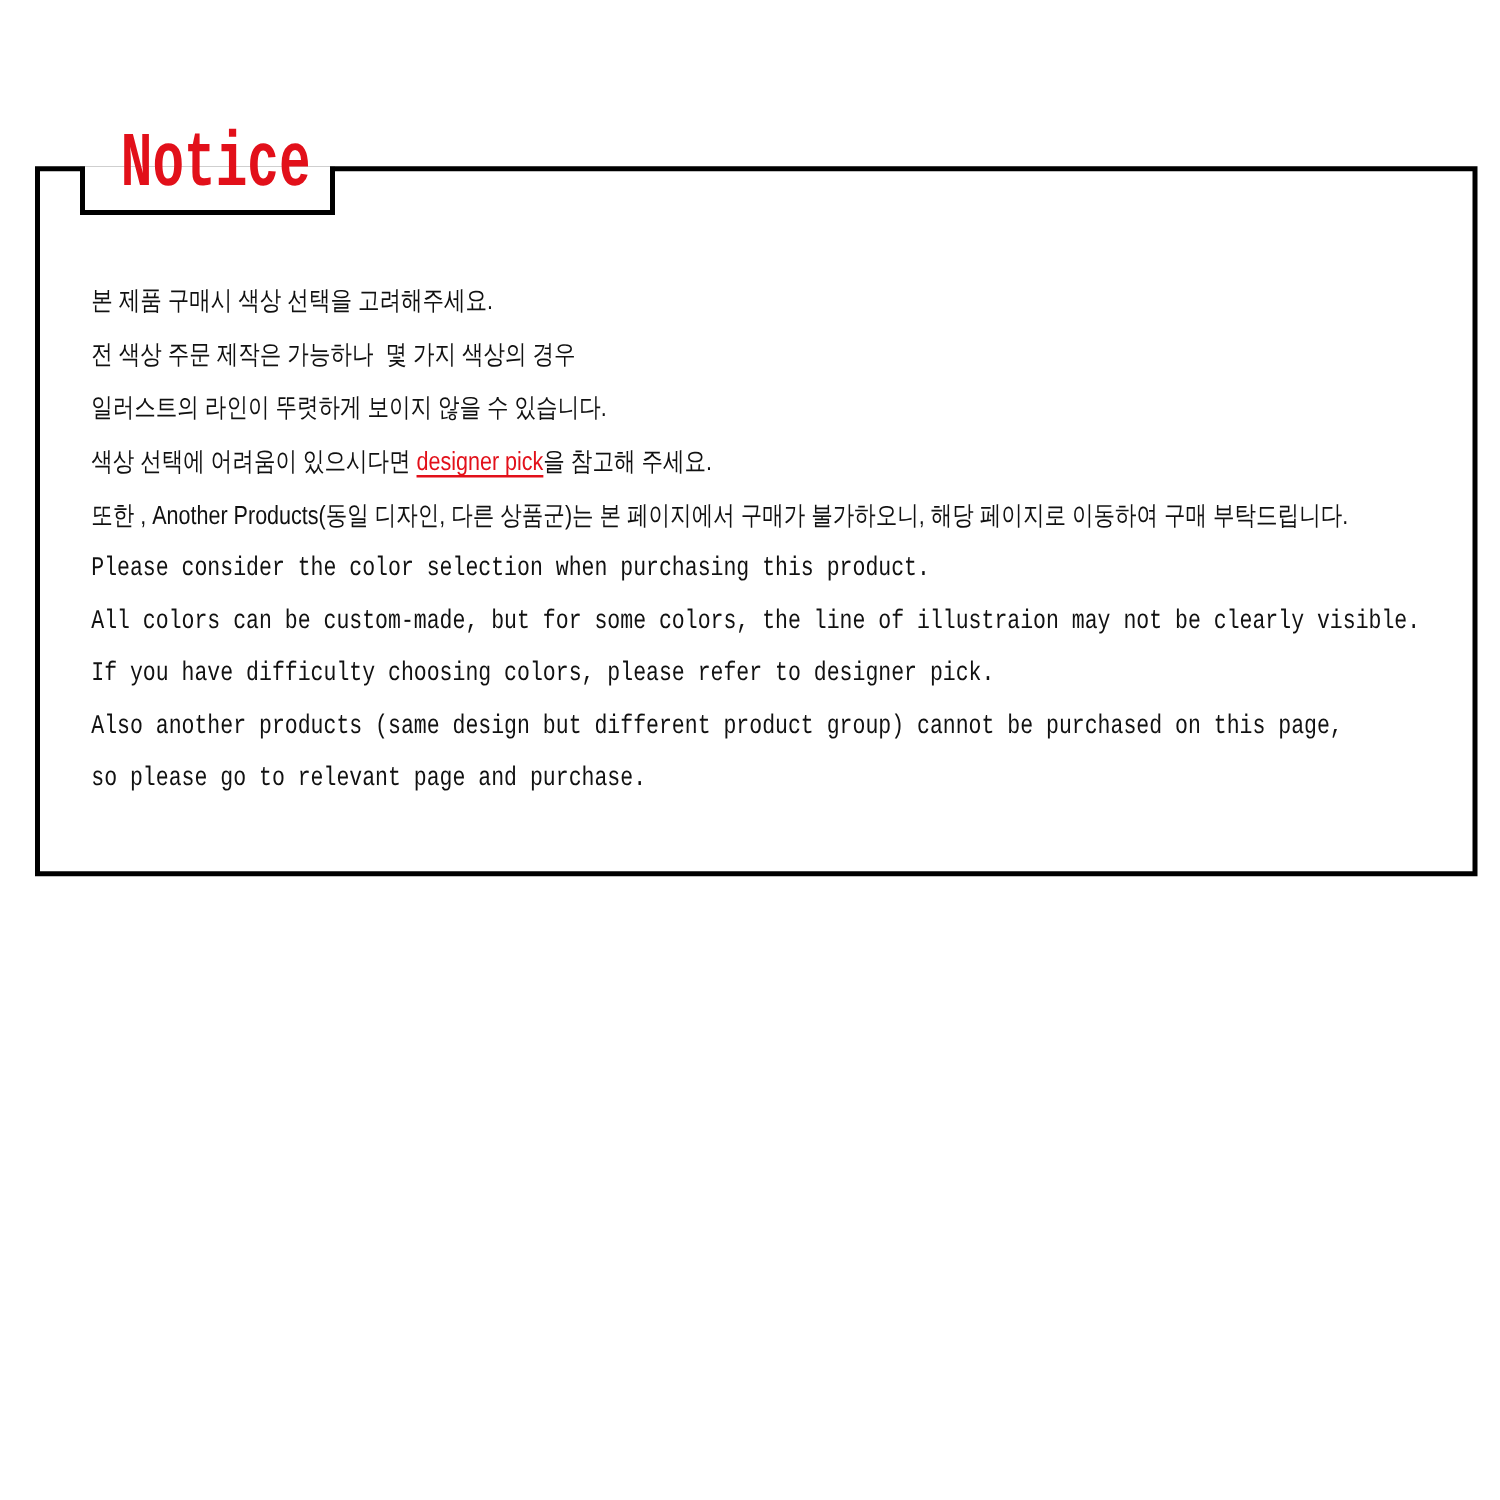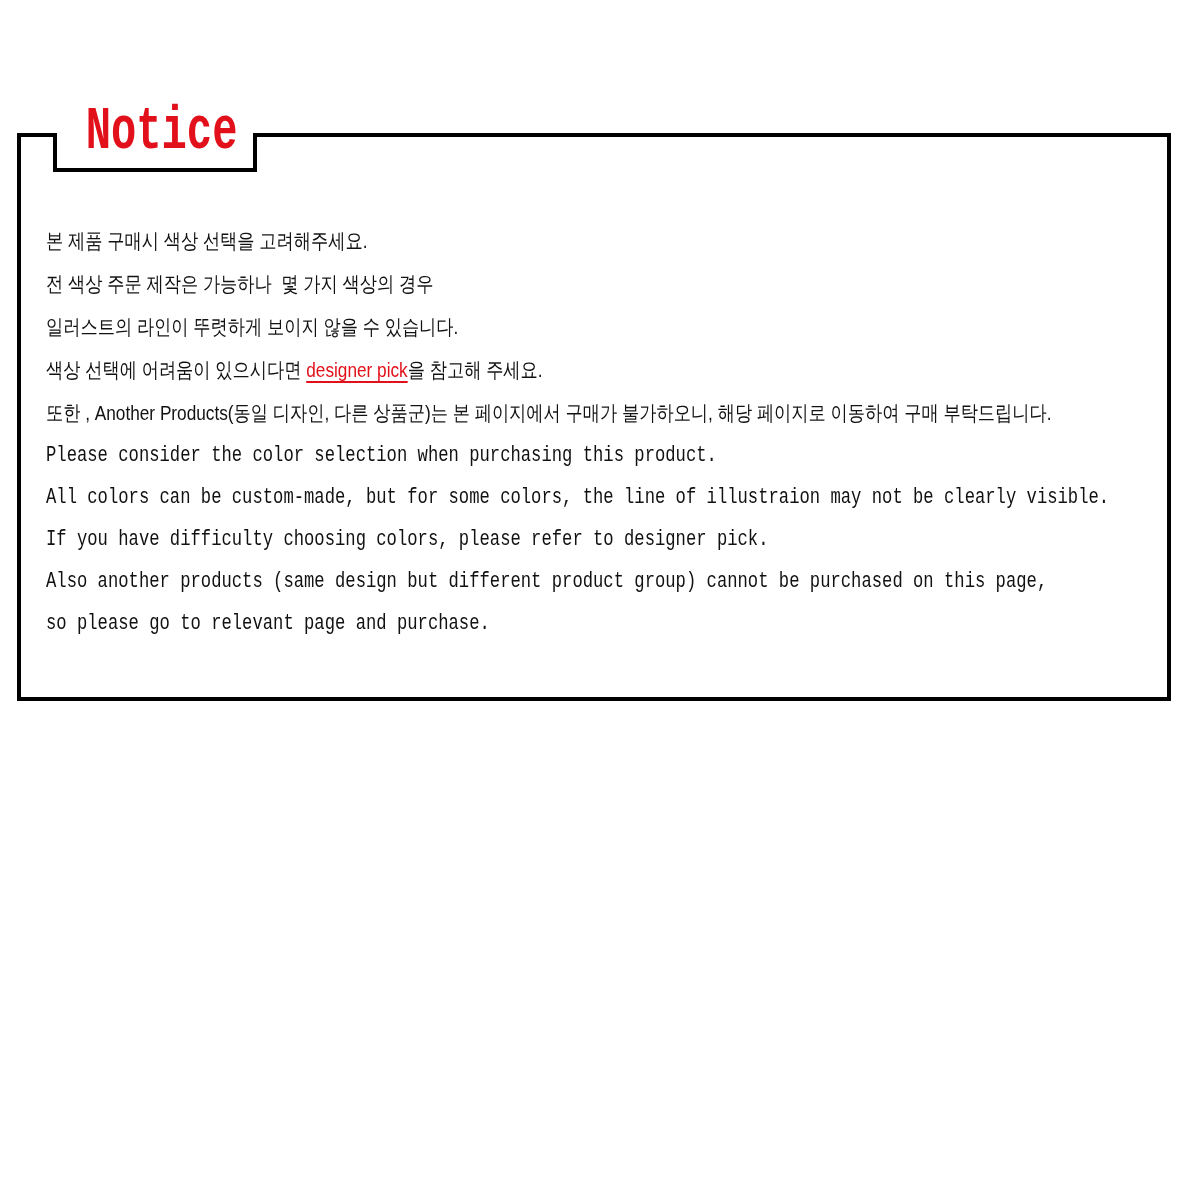--- a/index.html
+++ b/index.html
@@ -3,21 +3,21 @@
 <meta charset="utf-8">
 <style>
   html, body { margin: 0; padding: 0; }
   body {
     width: 1200px; height: 1200px;
     background: #ffffff;
     position: relative;
     overflow: hidden;
     font-family: "Liberation Sans", sans-serif;
   }
-  .stage { position: absolute; inset: 0; }
+  .stage { position: absolute; inset: 0; margin-left: 11px; }
 
   
   .box {
     position: absolute;
     left: 17px; top: 133px;
     width: 1154px; height: 568px;
     border: 4px solid #000;
     box-sizing: border-box;
     background: #ffffff;
   }
@@ -45,21 +45,21 @@
     font-size: 62px;
     line-height: 62px;
     color: #e2101a;
     transform: scaleX(0.68);
     transform-origin: center top;
     white-space: pre;
   }
 
   .content {
     position: absolute;
-    left: 46px; top: 219px;
+    left: 62px; top: 219px;
     width: 1110px;
   }
   .content p { margin: 0; white-space: pre; }
 
   .ko {
     font-family: "Liberation Sans", sans-serif;
     font-size: 21px;
     line-height: 43px;
     color: #111111;
     transform: scaleX(0.82);

